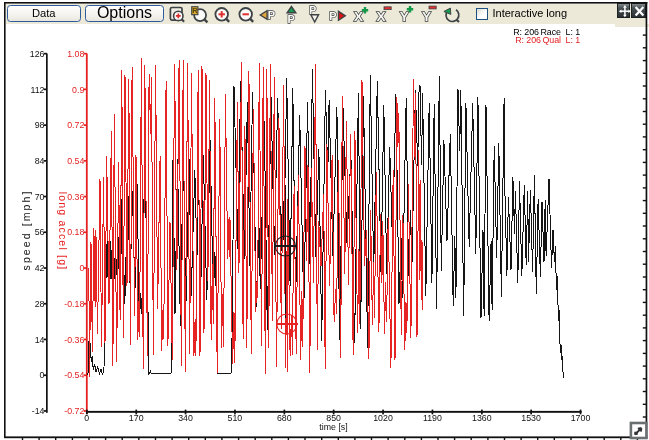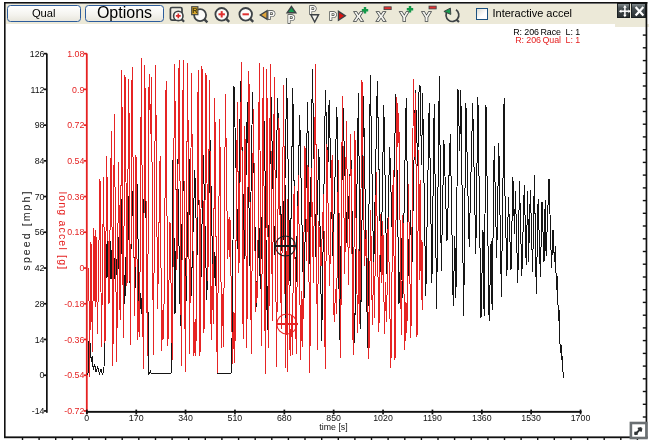--- a/index.html
+++ b/index.html
@@ -12,21 +12,21 @@
 .winbtn { position:absolute; top:-0.5px; height:14.5px; background:linear-gradient(#828a8c,#495154 30%,#2b3133); border:1px solid #1b2022; }
 #mv { left:611px; width:13.8px; }
 #cl { left:625.3px; width:15px; }
 svg { position:absolute; left:0; top:0; }
 .ax { font-size:8.8px; fill:#111; }
 .r { fill:#e52222; }
 .leg { font-size:8.9px; letter-spacing:-0.1px; }
 </style></head><body>
 <div id="win">
   <div id="tbar">
-    <div class="btn" id="bdata">Qual</div>
+    <div class="btn" id="bdata">Data</div>
     <div class="btn" id="bopts">Options</div>
     <svg width="640" height="21" viewBox="5.5 3.5 640 21" style="left:0;top:0;">
       <g transform="translate(0,0)">
           <rect x="169.9" y="7" width="11.6" height="12.6" rx="1.5" fill="#efede4" stroke="#3e4346" stroke-width="1.7"></rect>
           <circle cx="177.8" cy="15.4" r="4.7" fill="#fbfbf9" stroke="#3e4346" stroke-width="1.6"></circle>
           <line x1="181.2" y1="18.8" x2="183.6" y2="21.2" stroke="#3e4346" stroke-width="2.2"></line>
           <path d="M175.4 15.4 H180.2 M177.8 13 V17.8" stroke="#d92b2b" stroke-width="1.6" fill="none"></path>
 <g stroke="#3e4346" stroke-width="1.8" fill="none">
             <circle cx="199.6" cy="14.6" r="6.0" fill="#fbfbf9"></circle>
             <line x1="203.7" y1="18.7" x2="206.9" y2="21.9" stroke-width="2.4"></line>
@@ -63,21 +63,21 @@
 <text x="399.3" y="20.6" font-size="13.5" font-weight="bold" fill="#f6f5ef" stroke="#3e4346" stroke-width="1.5" paint-order="stroke">Y</text>
           <path d="M406.3 8.7 L412.7 8.7 M409.5 5.5 L409.5 11.9" stroke="#14994a" stroke-width="2.4" fill="none"></path>
 <text x="421.5" y="20.6" font-size="13.5" font-weight="bold" fill="#f6f5ef" stroke="#3e4346" stroke-width="1.5" paint-order="stroke">Y</text>
           <rect x="428.5" y="5.6" width="7.2" height="2.8" fill="#e03030" stroke="#3e4346" stroke-width="0.8"></rect>
 <path d="M455.5 9.3 A 6.4 6.4 0 1 1 447 10.5" fill="none" stroke="#3e4346" stroke-width="1.7"></path>
           <line x1="456.1" y1="19.3" x2="458.5" y2="21.5" stroke="#3e4346" stroke-width="2.2"></line>
           <path d="M449.9 7.6 L450.3 13.9 L443.4 11 Z" fill="#169b4f" stroke="#3e4346" stroke-width="1"></path>
         </g>
     </svg>
     <div id="chk"></div>
-    <div id="chklab">Interactive accel</div>
+    <div id="chklab">Interactive long</div>
     <div style="position:absolute;left:609px;top:20.6px;width:37px;height:2.6px;background:#ece9d8;"></div>
     <div class="winbtn" id="mv">
         <svg width="13.8" height="14.5" viewBox="0 0 13.8 14.5">
           <g stroke="#fff" stroke-width="1.5" fill="#fff">
             <line x1="6.9" y1="3.2" x2="6.9" y2="11.2"></line>
             <line x1="2.9" y1="7.2" x2="10.9" y2="7.2"></line>
             <path d="M6.9 1.1 L5.1 3.7 L8.7 3.7 Z" stroke="none"></path>
             <path d="M6.9 13.3 L5.1 10.7 L8.7 10.7 Z" stroke="none"></path>
             <path d="M0.8 7.2 L3.4 5.4 L3.4 9 Z" stroke="none"></path>
             <path d="M13 7.2 L10.4 5.4 L10.4 9 Z" stroke="none"></path>

